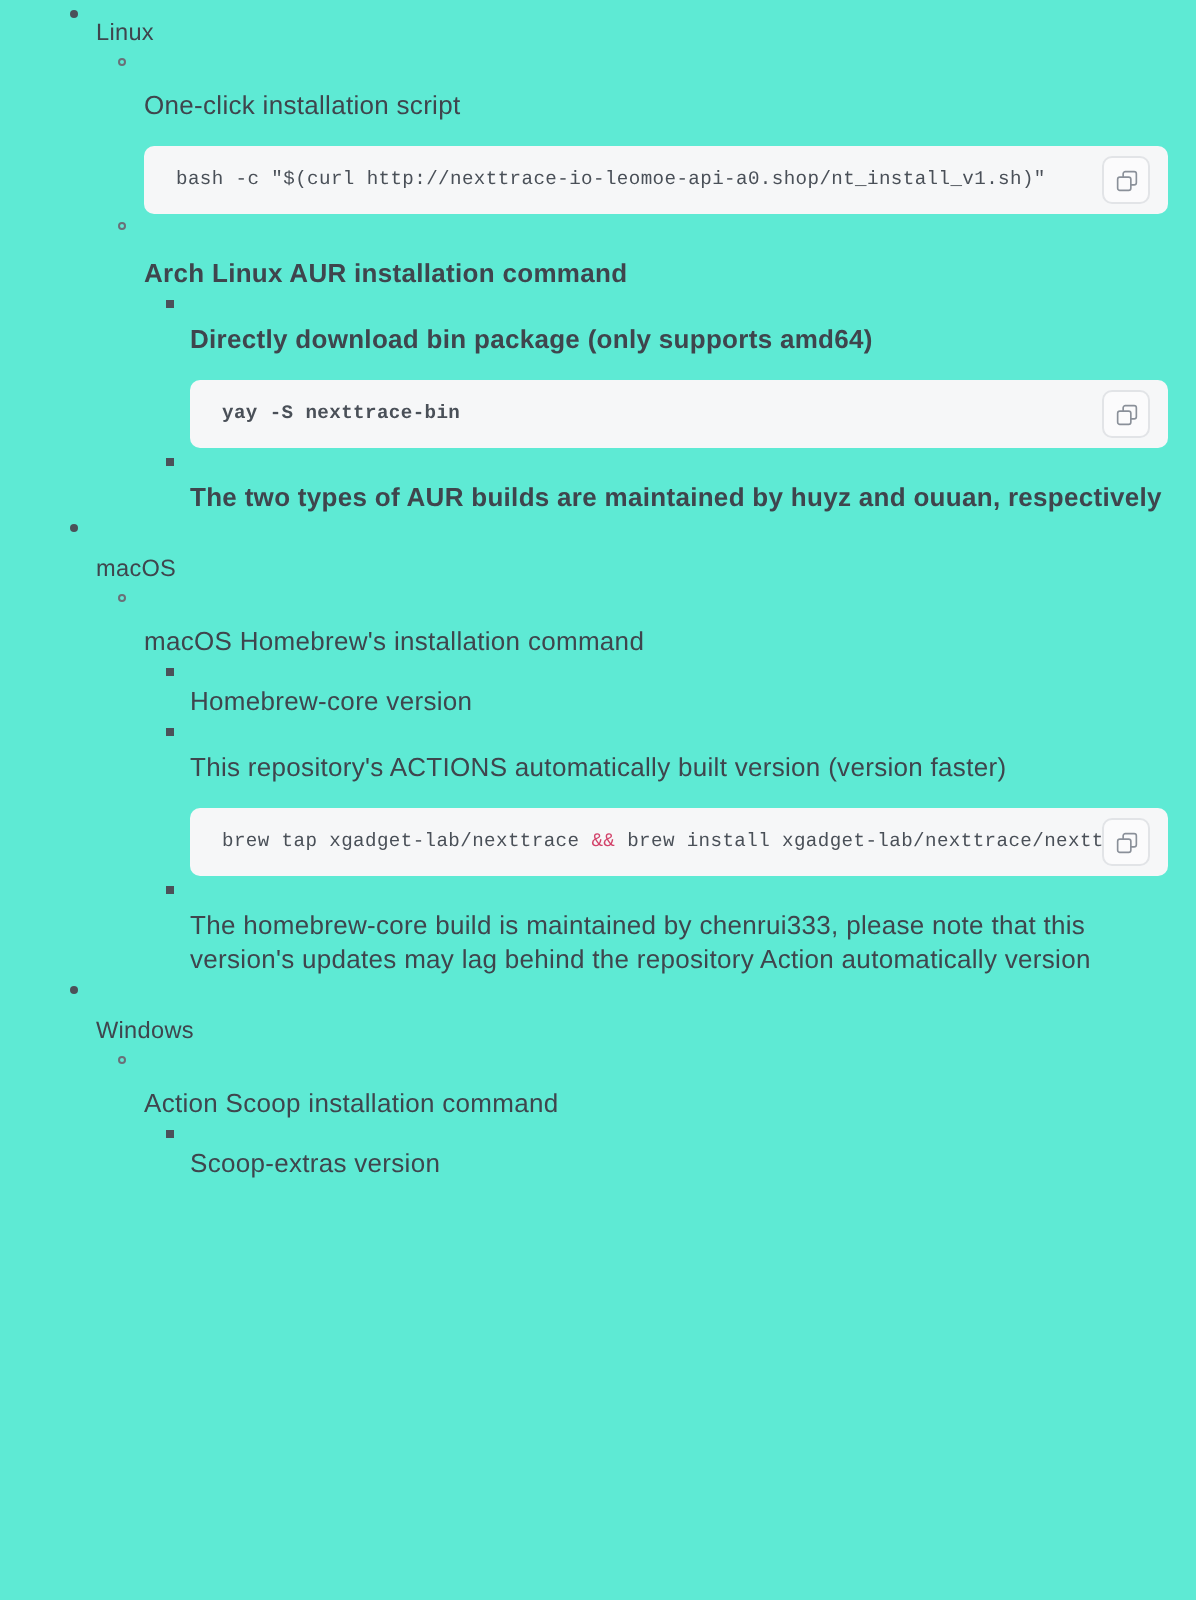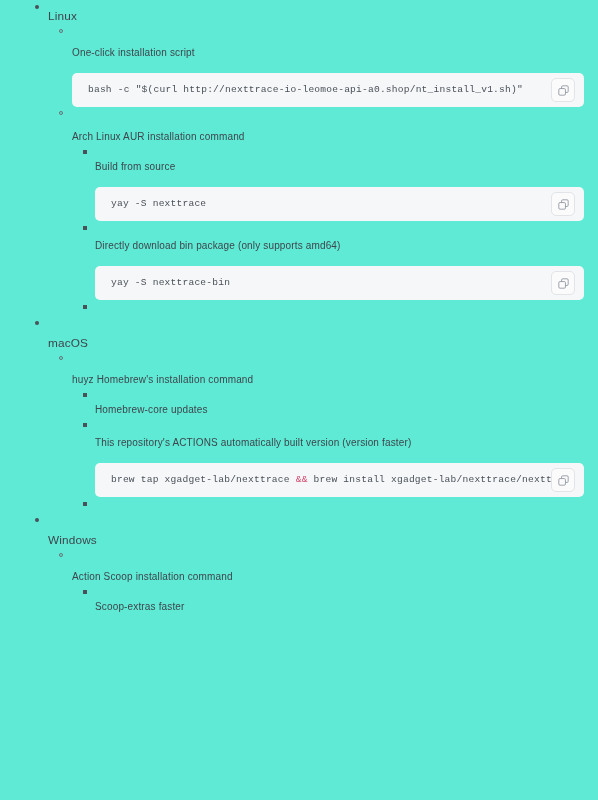--- a/index.html
+++ b/index.html
@@ -79,32 +79,32 @@
   ul.lvl3 > li.item3 > .marker3 {
     position: absolute;
     left: 11px;
     top: 5px;
     width: 4px;
     height: 4px;
     background: #4b5159;
   }
 
   .txt {
-    font-size: 10px;
+    font-size: 13px;
     line-height: 17px;
     color: #3f454d;
     letter-spacing: 0.15px;
     display: block;
   }
   .txt.l1 { font-size: 11.8px; }
 
   .gap-top-13 { padding-top: 13px; }
   .gap-top-16 { padding-top: 16px; }
   .gap-top-19 { padding-top: 19px; }
-  .gap-top-21 { padding-top: 21px; }
+  .gap-top-21 { padding-top: 21px; font-weight: bold; }
   .gap-top-8  { padding-top: 8px; }
 
   
   .codeblock {
     position: relative;
     background: #f6f7f8;
     border-radius: 5px;
     margin-top: 12px;
     margin-bottom: 0px;
     height: 34px;
@@ -177,116 +177,104 @@
             </div>
           </div>
         </li>
 
         <li class="item2 gap-top-21">
           <span class="marker2"></span>
           <span class="txt">Arch Linux AUR installation command</span>
 
           <ul class="lvl3">
 
-            <li class="item3 gap-top-13">
-              <span class="marker3"></span>
-              <span class="txt">Build from source</span>
-
-              <div class="codeblock">
-                <div class="code">yay -S nexttrace</div>
-                <div class="copy-btn">
-                  <svg width="11" height="11" viewBox="0 0 16 16">
-                    <rect x="5.2" y="1.2" width="9.6" height="9.6" rx="1.6" fill="none" stroke="#8a9099" stroke-width="1.2"></rect>
-                    <rect x="1.2" y="5.2" width="9.6" height="9.6" rx="1.6" fill="#fbfbfc" stroke="#8a9099" stroke-width="1.2"></rect>
-                  </svg>
-                </div>
-              </div>
-            </li>
 
             <li class="item3 gap-top-16">
               <span class="marker3"></span>
               <span class="txt">Directly download bin package (only supports amd64)</span>
 
               <div class="codeblock">
                 <div class="code">yay -S nexttrace-bin</div>
                 <div class="copy-btn">
                   <svg width="11" height="11" viewBox="0 0 16 16">
                     <rect x="5.2" y="1.2" width="9.6" height="9.6" rx="1.6" fill="none" stroke="#8a9099" stroke-width="1.2"></rect>
                     <rect x="1.2" y="5.2" width="9.6" height="9.6" rx="1.6" fill="#fbfbfc" stroke="#8a9099" stroke-width="1.2"></rect>
                   </svg>
                 </div>
               </div>
             </li>
 
             <li class="item3 gap-top-16">
               <span class="marker3"></span>
+              <span class="txt">The two types of AUR builds are maintained by huyz and ouuan, respectively</span>
             </li>
 
           </ul>
         </li>
 
 
       </ul>
     </li>
 
     <li class="item1 gap-top-19">
       <span class="marker1"></span>
       <span class="txt l1">macOS</span>
 
       <ul class="lvl2">
         <li class="item2 gap-top-19">
           <span class="marker2"></span>
-          <span class="txt">huyz Homebrew's installation command</span>
+          <span class="txt">macOS Homebrew's installation command</span>
 
           <ul class="lvl3">
 
             <li class="item3 gap-top-13">
               <span class="marker3"></span>
-              <span class="txt">Homebrew-core updates</span>
+              <span class="txt">Homebrew-core version</span>
 
             </li>
 
             <li class="item3 gap-top-16">
               <span class="marker3"></span>
               <span class="txt">This repository's ACTIONS automatically built version (version faster)</span>
 
               <div class="codeblock">
                 <div class="code"><span>brew tap xgadget-lab/nexttrace </span><span class="op">&amp;&amp;</span><span> brew install xgadget-lab/nexttrace/nexttrace</span></div>
                 <div class="copy-btn">
                   <svg width="11" height="11" viewBox="0 0 16 16">
                     <rect x="5.2" y="1.2" width="9.6" height="9.6" rx="1.6" fill="none" stroke="#8a9099" stroke-width="1.2"></rect>
                     <rect x="1.2" y="5.2" width="9.6" height="9.6" rx="1.6" fill="#fbfbfc" stroke="#8a9099" stroke-width="1.2"></rect>
                   </svg>
                 </div>
               </div>
             </li>
 
             <li class="item3 gap-top-16">
               <span class="marker3"></span>
+              <span class="txt">The homebrew-core build is maintained by chenrui333, please note that this version's updates may lag behind the repository Action automatically version</span>
             </li>
 
           </ul>
         </li>
       </ul>
     </li>
 
     <li class="item1 gap-top-19">
       <span class="marker1"></span>
       <span class="txt l1">Windows</span>
 
       <ul class="lvl2">
         <li class="item2 gap-top-19">
           <span class="marker2"></span>
           <span class="txt">Action Scoop installation command</span>
 
           <ul class="lvl3">
 
             <li class="item3 gap-top-13">
               <span class="marker3"></span>
-              <span class="txt">Scoop-extras faster</span>
+              <span class="txt">Scoop-extras version</span>
 
             </li>
 
           </ul>
         </li>
       </ul>
     </li>
 
   </ul>
 

